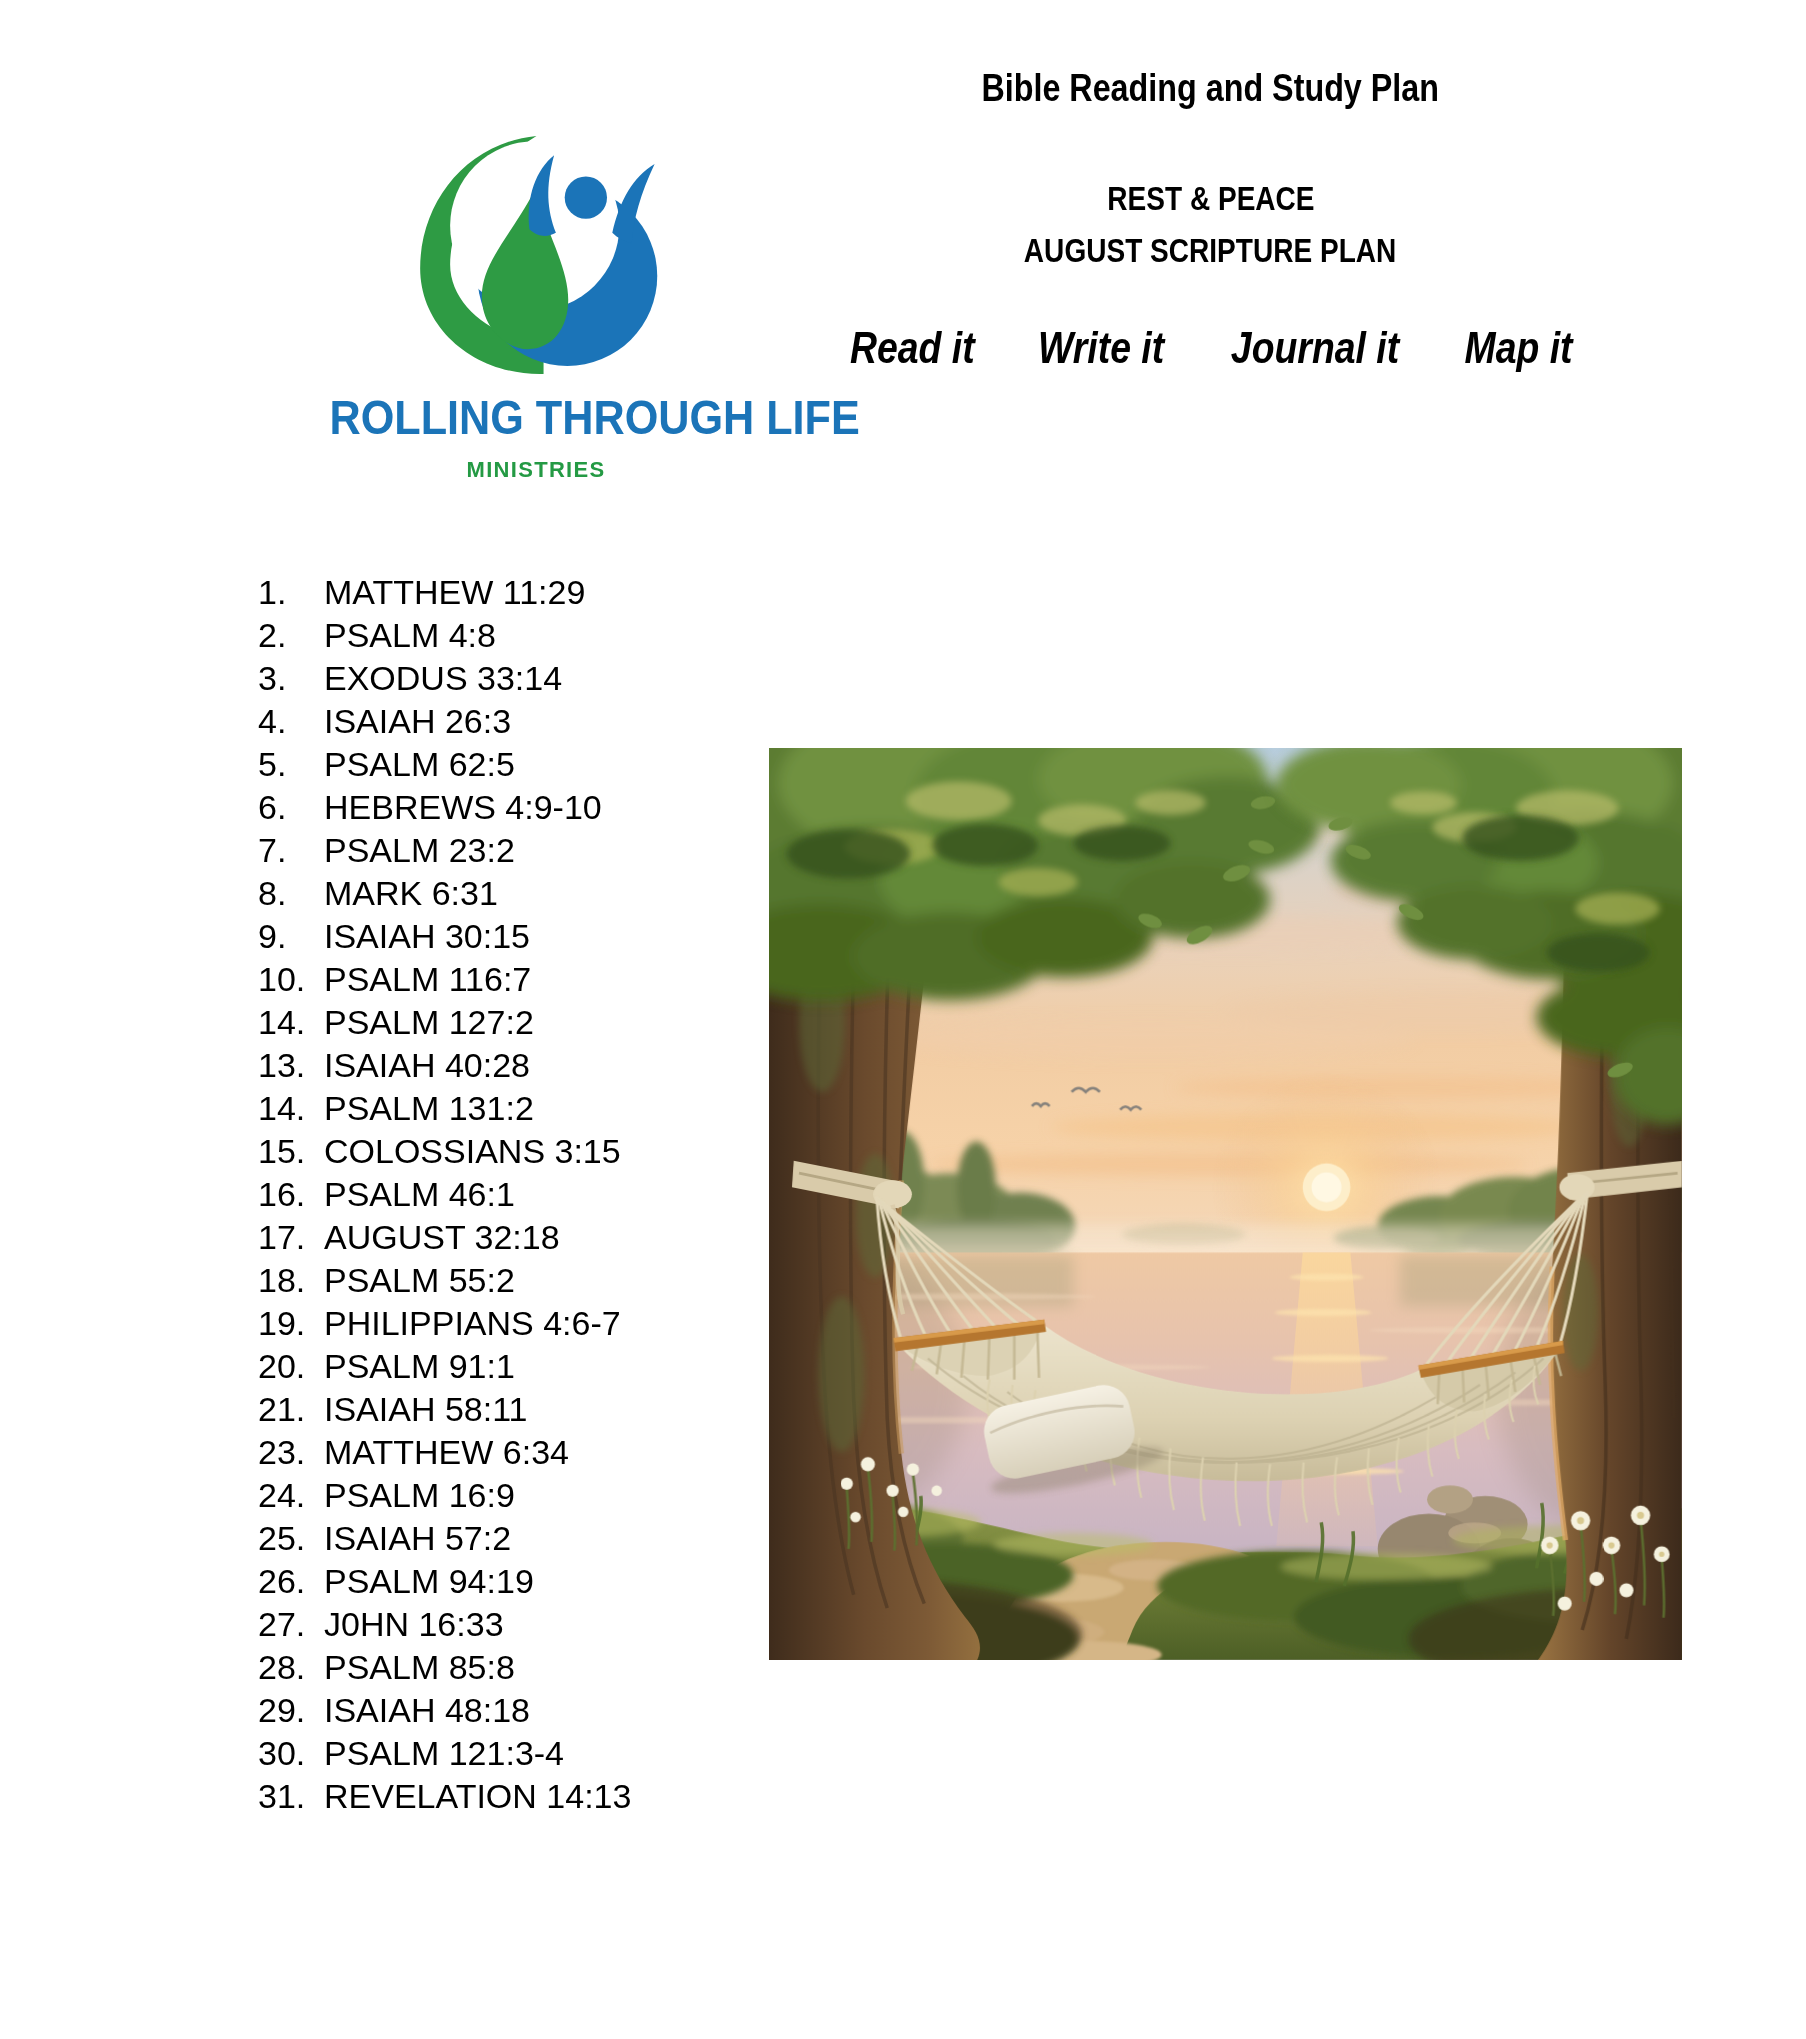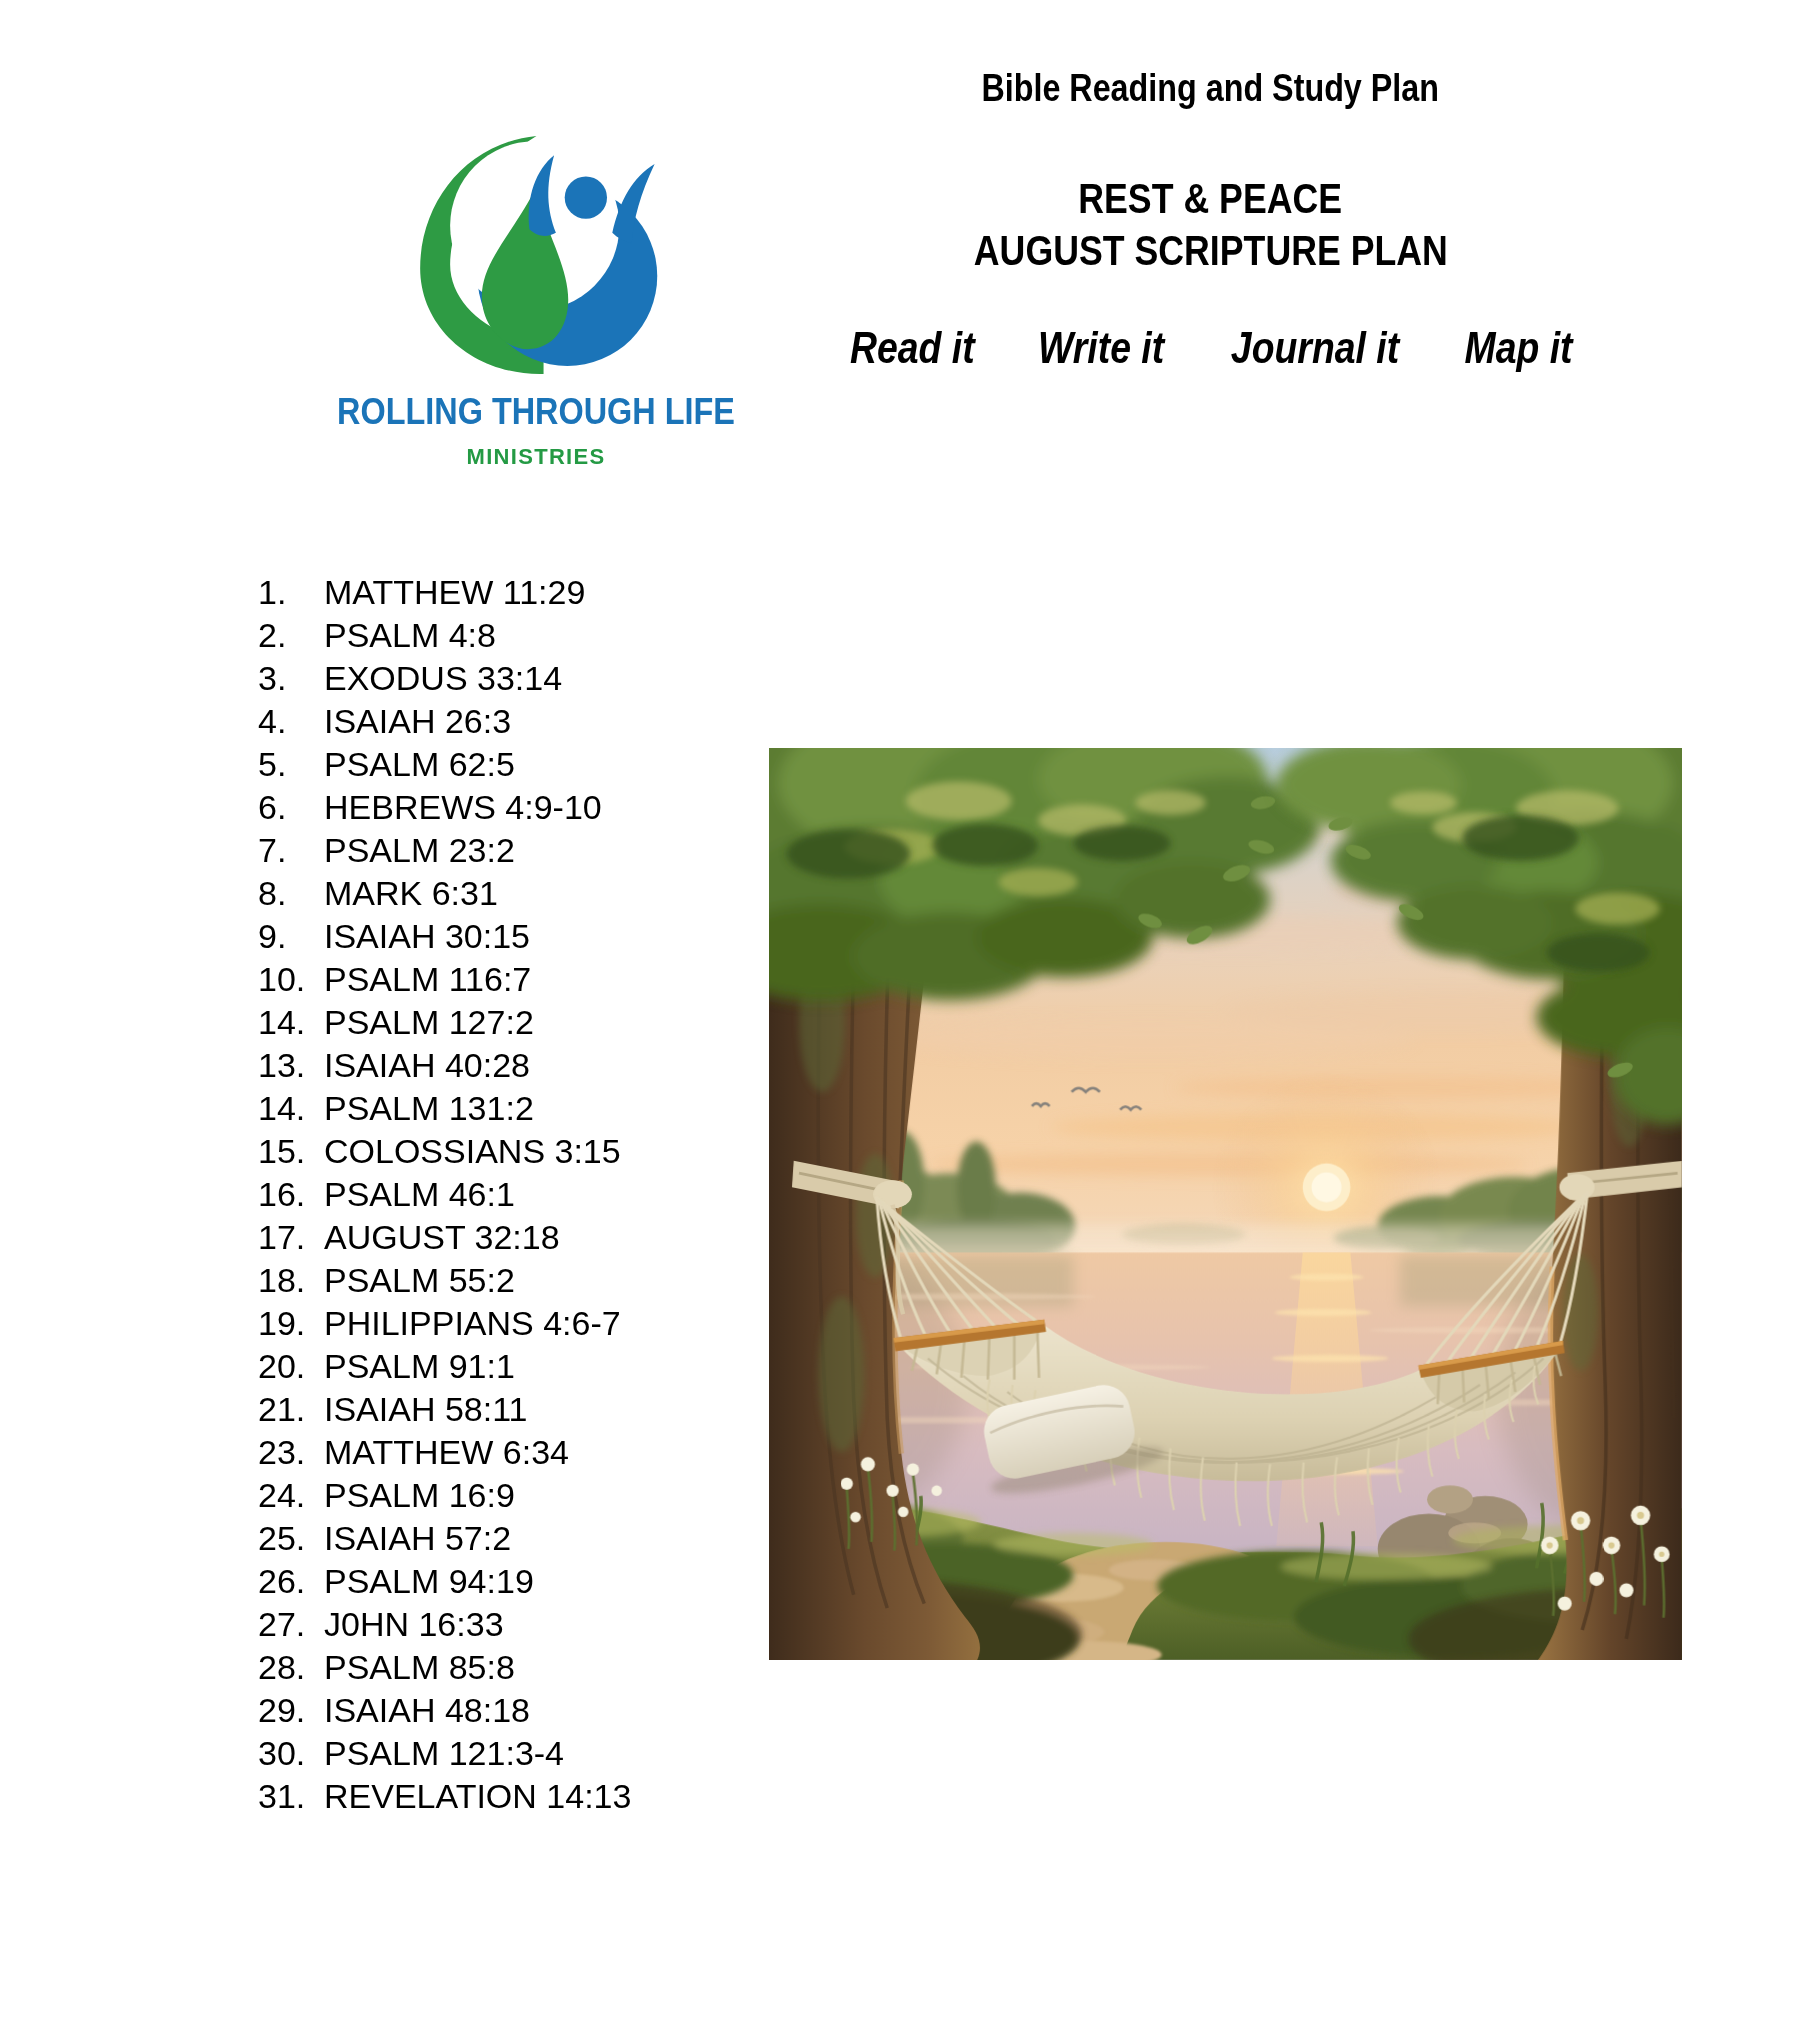--- a/index.html
+++ b/index.html
@@ -4,26 +4,26 @@
 <style>
   html,body{margin:0;padding:0;}
   body{
     width:1807px;height:2040px;position:relative;background:#ffffff;
     font-family:"Liberation Sans", sans-serif;color:#000;overflow:hidden;
   }
   .condensed{display:inline-block;transform:scaleX(0.85);transform-origin:center;white-space:nowrap;}
   
   .header-col{position:absolute;left:794px;top:0;width:833px;text-align:center;}
   .doc-title{position:absolute;top:67px;left:0;width:100%;font-size:38px;font-weight:bold;line-height:1.15;}
-  .doc-subtitle{position:absolute;top:173px;left:0;width:100%;font-size:42px;font-weight:bold;line-height:52px;text-decoration:underline;}
+  .doc-subtitle{position:absolute;top:173px;left:0;width:100%;font-size:33px;font-weight:bold;line-height:52px;text-decoration:underline;}
   .activities{position:absolute;top:323px;left:0;width:100%;display:flex;justify-content:center;gap:41px;font-size:44px;font-weight:bold;font-style:italic;}
   
   .logo{position:absolute;left:300px;top:113px;width:472px;text-align:center;}
   .logo-mark{display:block;margin:0 auto;}
-  .logo-name{margin-top:3.5px;font-size:36px;font-weight:bold;color:#1b74b8;line-height:1.1;}
+  .logo-name{margin-top:3.5px;font-size:48px;font-weight:bold;color:#1b74b8;line-height:1.1;}
   .logo-sub{margin-top:13px;font-size:22px;font-weight:bold;color:#249a44;letter-spacing:1.3px;}
   
   .scripture-list{position:absolute;left:258px;top:573px;margin:0;padding:0;list-style:none;}
   .scripture-list li{display:flex;align-items:baseline;height:43px;font-size:34px;}
   .scripture-list .num{width:66px;flex:0 0 66px;text-align:left;}
   
   .illustration{position:absolute;left:769px;top:748px;width:913px;height:912px;overflow:hidden;}
   .illustration svg{display:block;}
 </style>
 </head>

